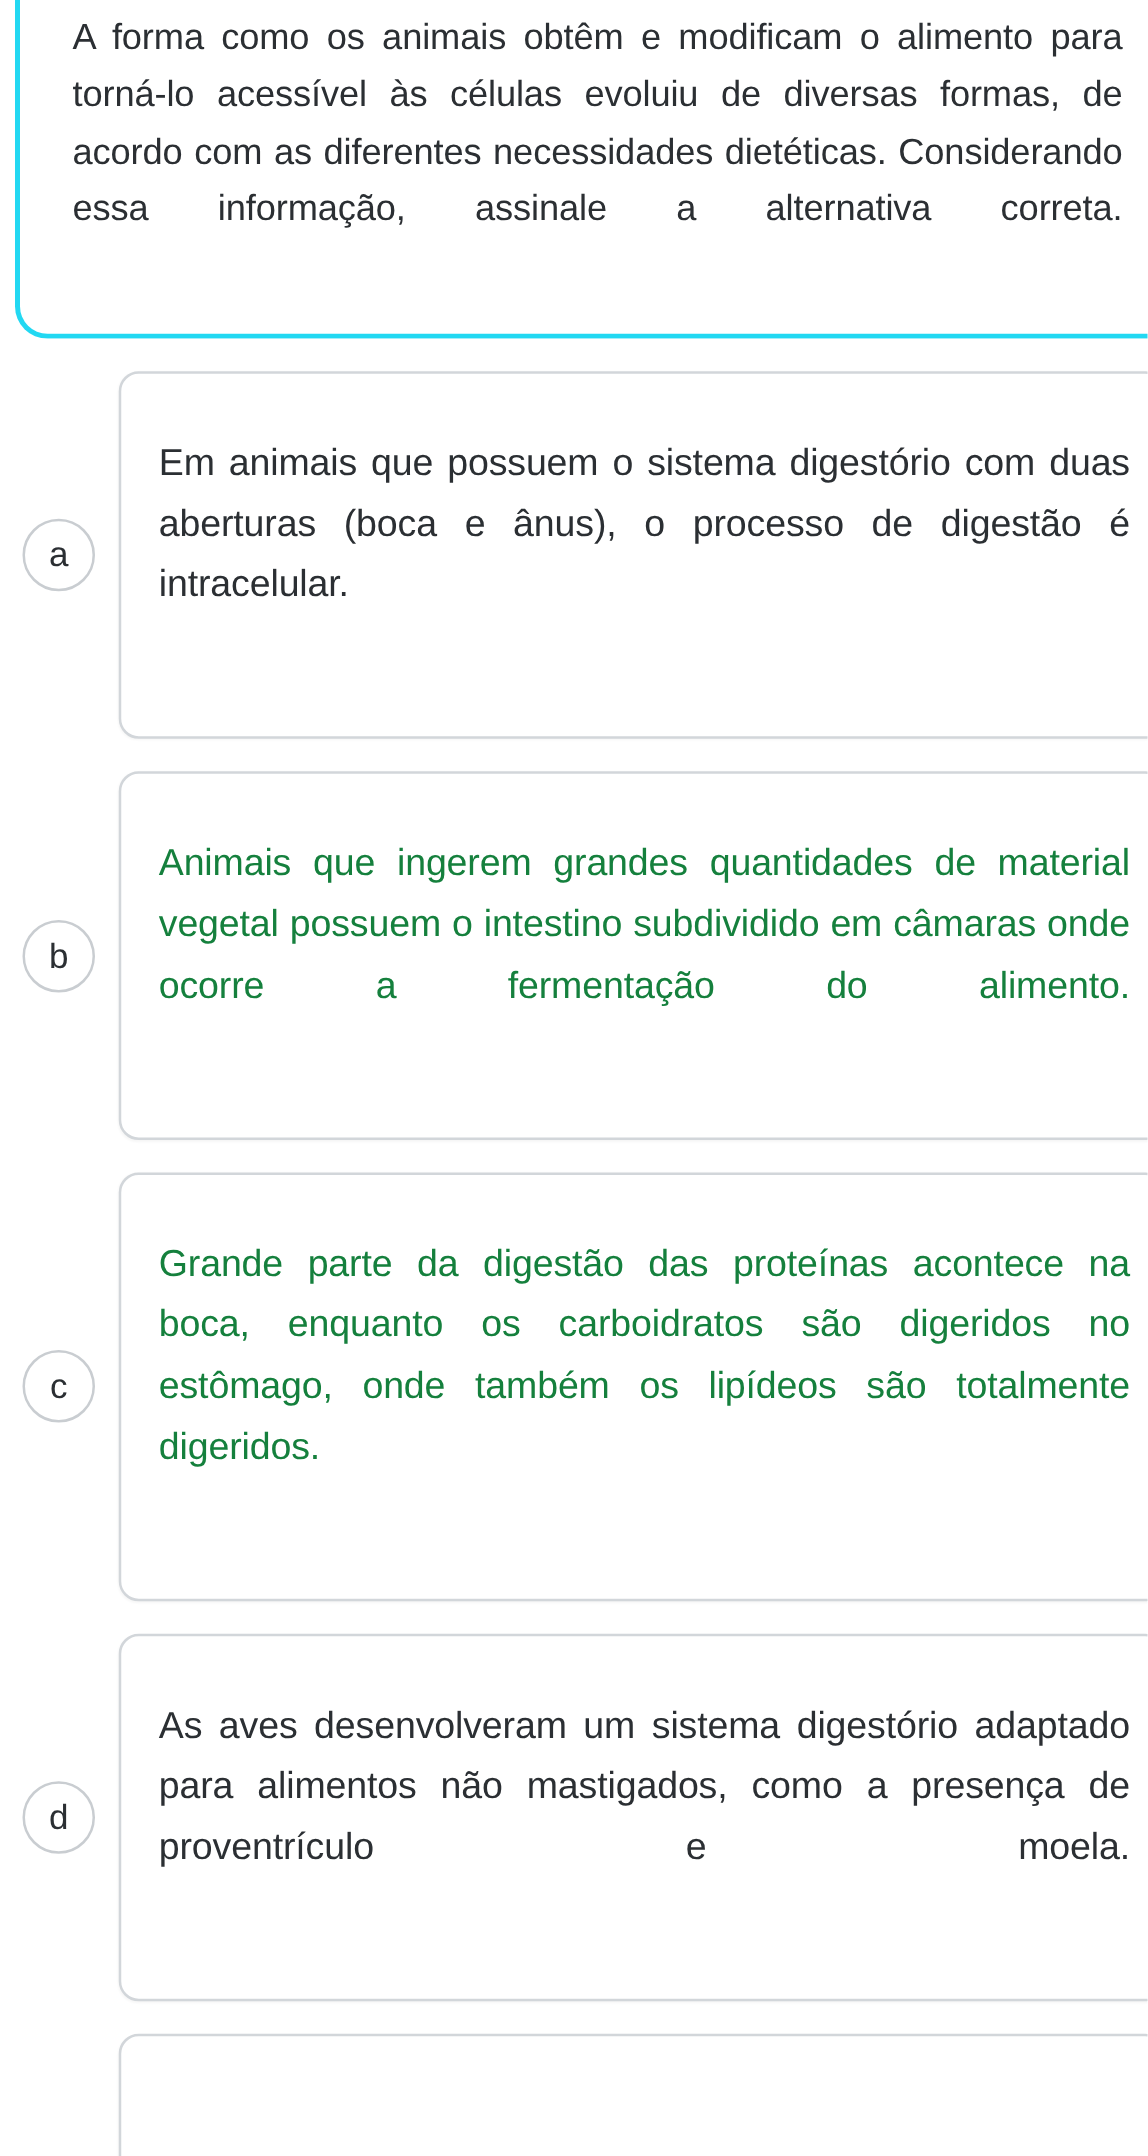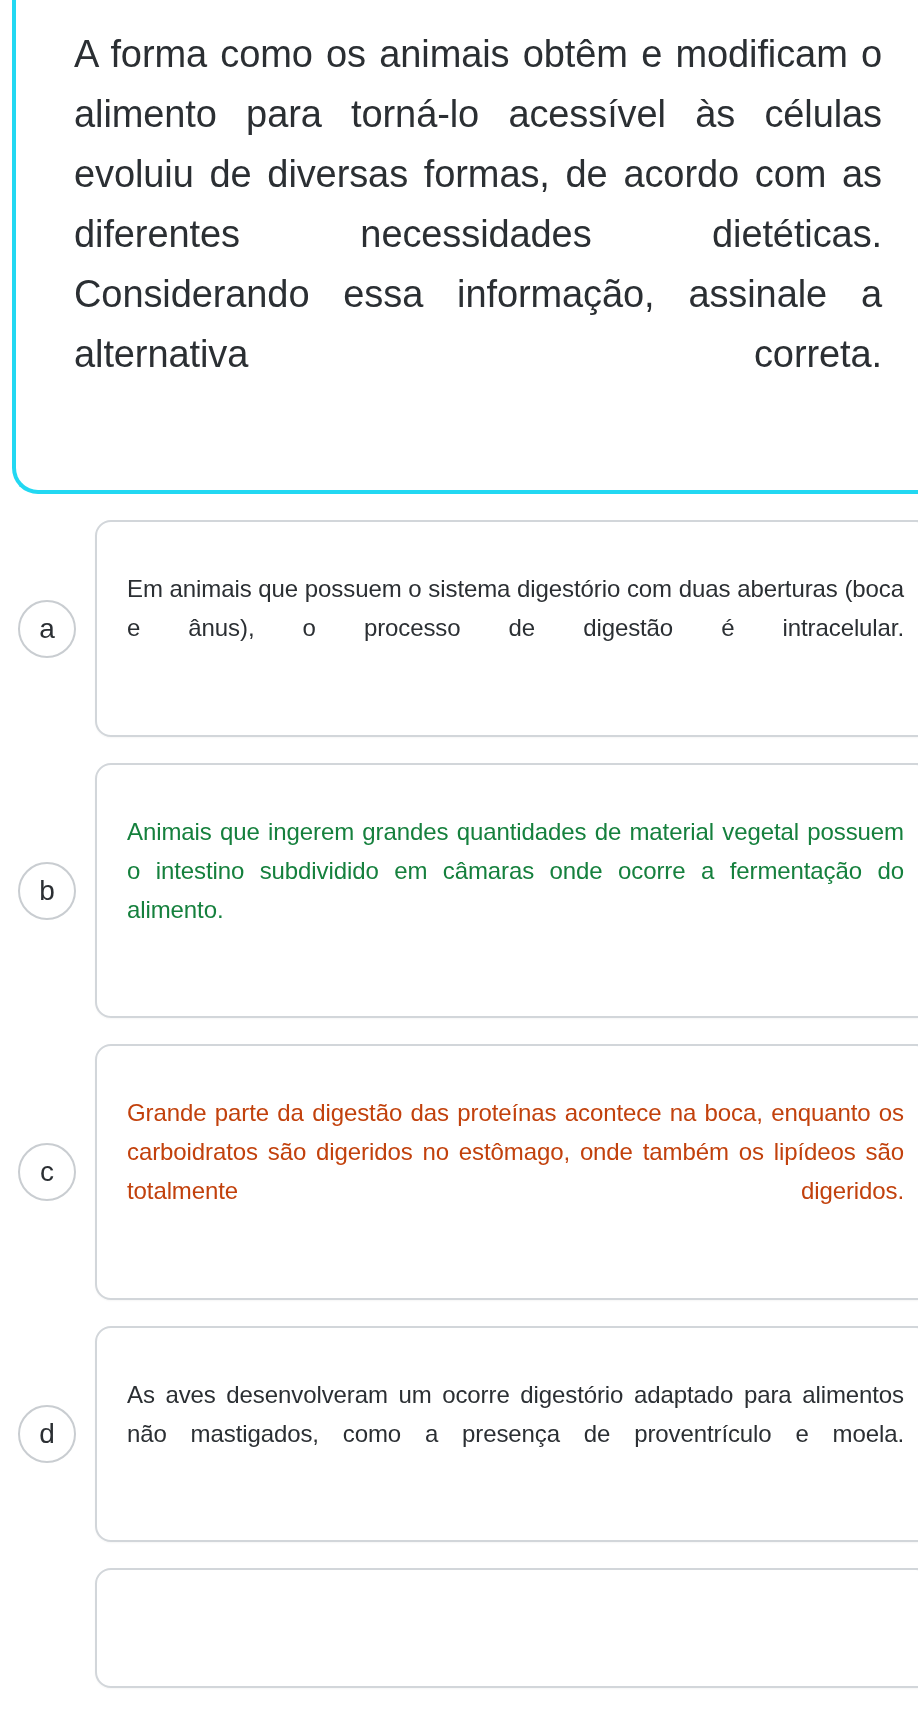--- a/index.html
+++ b/index.html
@@ -24,26 +24,26 @@
     margin: 0;
     padding: 8px 28px 30px 42px;
     border-left: 4px solid var(--accent, #22d8f2);
     border-bottom: 4px solid var(--accent, #22d8f2);
     border-bottom-left-radius: 26px;
     margin-left: 12px;
     margin-right: -8px;
     background: #ffffff;
   }
   .question-text {
-    font-size: 38px;
+    font-size: 29px;
     line-height: 1.58;
     color: #2b2f33;
     text-align: justify;
     text-justify: inter-word;
-    margin: 16px;
+    margin: 0;
     letter-spacing: -0.1px;
   }
 
   
   .options {
     position: relative;
     margin-top: 26px;
     padding: 0;
   }
 
@@ -82,21 +82,21 @@
     border-radius: 16px;
     background: #ffffff;
     padding: 48px 26px 48px 30px;
     margin-right: -14px;
     position: relative;
     z-index: 1;
     box-shadow: 0 1px 2px rgba(0,0,0,0.04);
   }
 
   .option-text {
-    font-size: 24px;
+    font-size: 30px;
     line-height: 1.62;
     color: #2b2f33;
     text-align: justify;
     text-justify: inter-word;
     margin: 0;
     letter-spacing: -0.1px;
   }
   
   .option-text::after {
     content: "";
@@ -134,30 +134,30 @@
     <div class="option-card" style="border-color: rgb(210, 214, 218);">
       <p class="option-text" style="color: #15803d;">Animais que ingerem grandes quantidades de material vegetal possuem o intestino subdividido em câmaras onde ocorre a fermentação do alimento.</p>
     </div>
   </div>
 
   <div class="option-row">
     <div class="option-letter" style="border-color: rgb(201, 205, 209); color: rgb(43, 47, 51);">
       <span>c</span>
     </div>
     <div class="option-card" style="border-color: rgb(210, 214, 218);">
-      <p class="option-text" style="color: #c2410c;">Grande parte da digestão das proteínas acontece na boca, enquanto os carboidratos são digeridos no estômago, onde também os lipídeos são totalmente digeridos.</p>
+      <p class="option-text" style="color: #15803d;">Grande parte da digestão das proteínas acontece na boca, enquanto os carboidratos são digeridos no estômago, onde também os lipídeos são totalmente digeridos.</p>
     </div>
   </div>
 
   <div class="option-row">
     <div class="option-letter" style="border-color: rgb(201, 205, 209); color: rgb(43, 47, 51);">
       <span>d</span>
     </div>
     <div class="option-card" style="border-color: rgb(210, 214, 218);">
-      <p class="option-text" style="color: rgb(43, 47, 51);">As aves desenvolveram um ocorre digestório adaptado para alimentos não mastigados, como a presença de proventrículo e moela.</p>
+      <p class="option-text" style="color: rgb(43, 47, 51);">As aves desenvolveram um sistema digestório adaptado para alimentos não mastigados, como a presença de proventrículo e moela.</p>
     </div>
   </div>
 
   <div class="option-row">
 
     <div class="option-card" style="border-color: rgb(210, 214, 218);">
       
     </div>
   </div>
 

